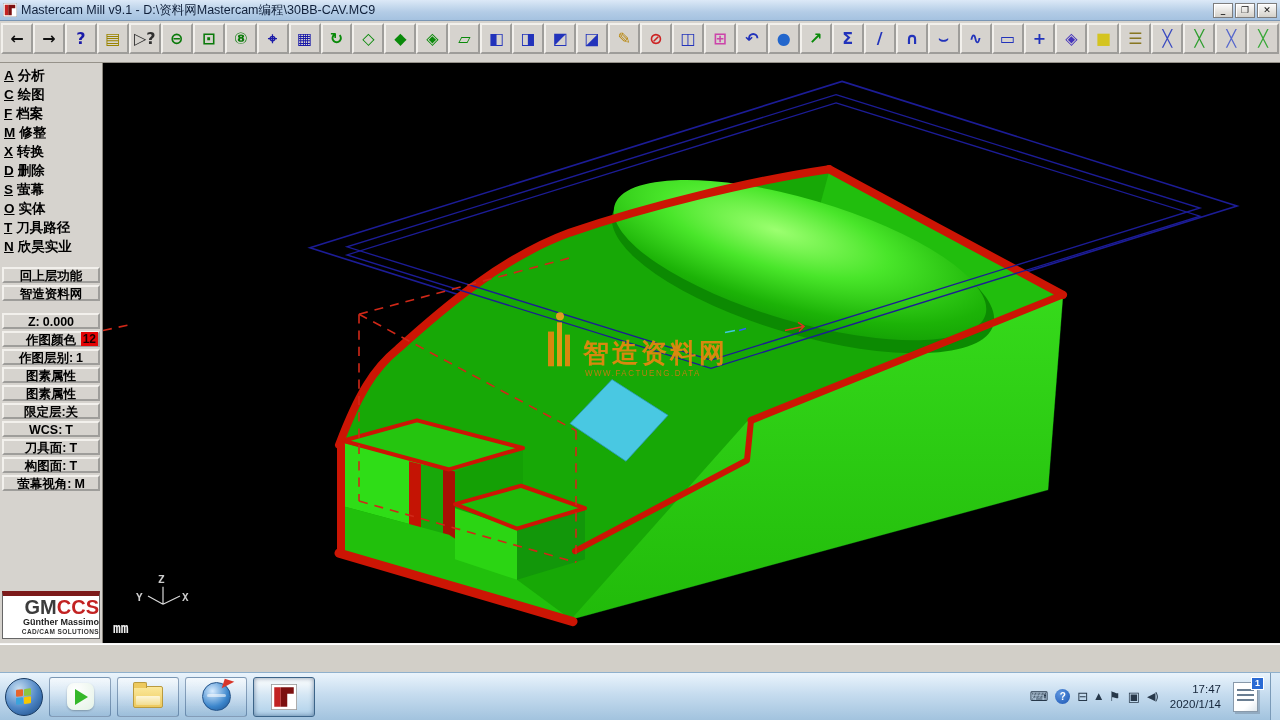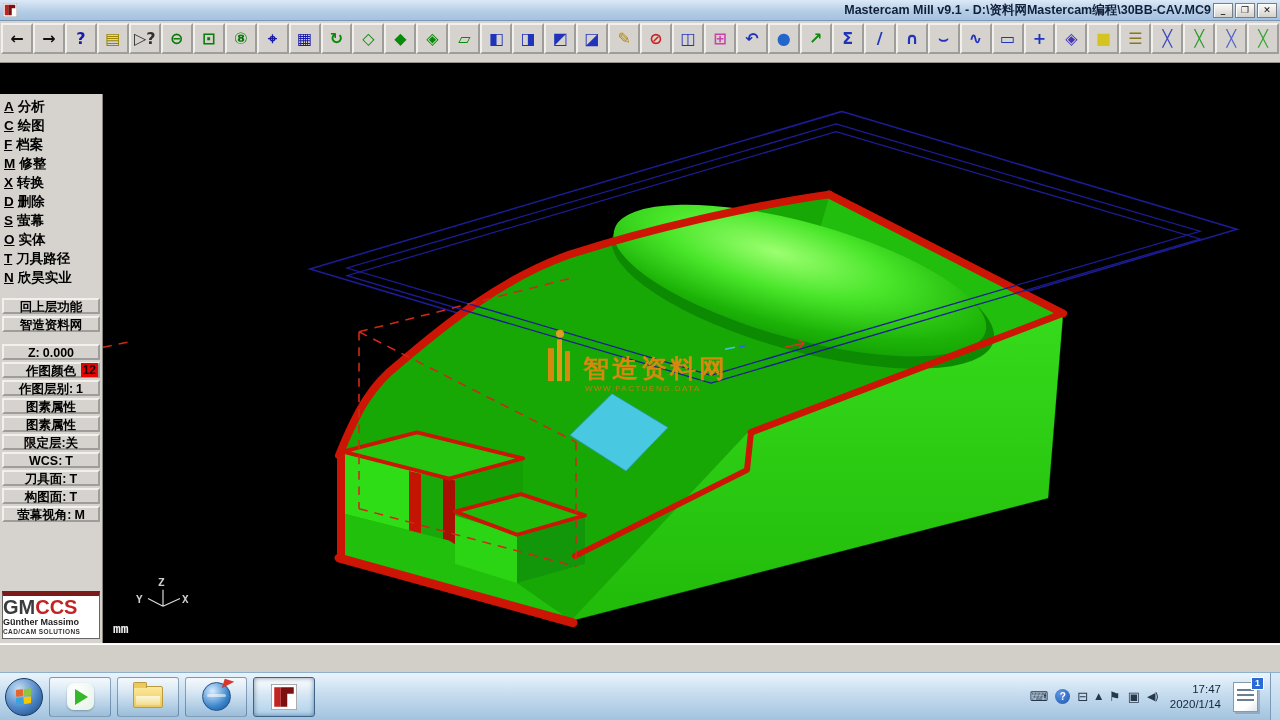--- a/index.html
+++ b/index.html
@@ -2,42 +2,42 @@
 <html><head>
 <meta charset="utf-8">
 <style>
   html,body{margin:0;padding:0;background:#000;}
   body{width:1280px;height:720px;overflow:hidden;font-family:"Liberation Sans",sans-serif;-webkit-font-smoothing:antialiased;}
   .win{display:flex;flex-direction:column;width:1280px;height:720px;}
 
   
   .titlebar{height:20px;background:linear-gradient(#dce9f7,#b3cce6 60%,#a5c2e0);display:flex;align-items:center;padding:0 3px;border-bottom:1px solid #7a96b4;font-size:12px;font-weight:bold;color:#182848;flex:0 0 auto;}
   .titlebar .appicon{width:14px;height:14px;margin-right:4px;flex:0 0 auto;}
-  .titlebar .ttl{flex:1;white-space:nowrap;overflow:hidden;font-weight:bold;font-size:12.5px;color:#10203a;text-align:right;}
+  .titlebar .ttl{flex:1;white-space:nowrap;overflow:hidden;font-weight:normal;font-size:12.5px;color:#10203a;}
   .wbtn{width:20px;height:15px;background:linear-gradient(#fcfcfc,#d4d1ca);border:1px solid #7d7d7d;box-shadow:inset 1px 1px 0 #fff;font-size:9px;line-height:12px;text-align:center;margin-left:2px;font-weight:bold;color:#111;padding:0;font-family:"DejaVu Sans",sans-serif;}
 
   
   .toolbar{height:37px;background:#d6d3ce;border-bottom:1px solid #96928a;display:flex;padding:2px 1px;flex:0 0 auto;}
   .tb{flex:1;height:31px;background:#d6d3ce;border:2px outset #f2f0ec;margin:0;padding:0;display:flex;align-items:center;justify-content:center;}
   .tbg{font-size:16px;line-height:1;font-weight:bold;font-family:"DejaVu Sans",sans-serif;}
 
   
   .menubar{height:19px;background:#d6d3ce;border-bottom:1px solid #8a867e;font-size:13.5px;font-weight:bold;color:#000;padding:1px 0 0 4px;flex:0 0 auto;}
 
   
-  .main{flex:1;display:flex;min-height:0;margin-top:31px;}
+  .main{flex:1;display:flex;min-height:0;}
   .sidebar{width:103px;flex:0 0 103px;background:#d6d3ce;display:flex;flex-direction:column;padding:3px 2px 4px 2px;border-right:1px solid #8a867e;box-sizing:border-box;}
   .smi{height:18px;margin:0;font-size:13.5px;font-weight:bold;color:#000;text-align:left;padding:1px 0 0 2px;background:none;border:none;display:block;width:100%;}
   .smi .mk{text-decoration:underline;}
   .smi .ml{margin-left:4px;}
   .gap1{height:10px;flex:0 0 auto;}
   .snav,.srow{height:16px;margin:1px 0;font-size:12.5px;font-weight:bold;color:#000;background:#d6d3ce;border:2px outset #f2f0ec;text-align:center;padding:0;line-height:15px;display:block;width:100%;box-sizing:border-box;position:relative;}
   .srow .lv{margin-left:3px;}
   .badge12{position:absolute;right:0;top:-1px;bottom:-1px;background:#e40404;color:#1a0000;padding:0 2px;font-size:12px;line-height:15px;}
-  .logo{margin-top:auto;background:#fff;border:1px solid #666;border-top:5px solid #7c1a1a;text-align:left;padding:1px 0 2px 0;}
+  .logo{margin-top:auto;background:#fff;border:1px solid #666;border-top:5px solid #7c1a1a;text-align:right;padding:1px 0 2px 0;}
   .logo .t{font-size:20px;font-weight:bold;line-height:1.05;color:#3c3c3c;letter-spacing:0;}
   .logo .t .red{color:#c22222;}
   .logo .s{font-size:9px;font-weight:bold;color:#1c1c1c;line-height:1.1;}
   .logo .g{font-size:6.5px;font-weight:bold;color:#333;letter-spacing:.4px;line-height:1.2;}
 
   .viewport{flex:1;background:#000;position:relative;min-width:0;}
   .viewport svg{position:absolute;inset:0;width:100%;height:100%;}
 
   
   .promptbar{height:28px;background:#d2cfc8;border-top:1px solid #f6f6f4;box-shadow:inset 0 1px 0 #fff;flex:0 0 auto;}

